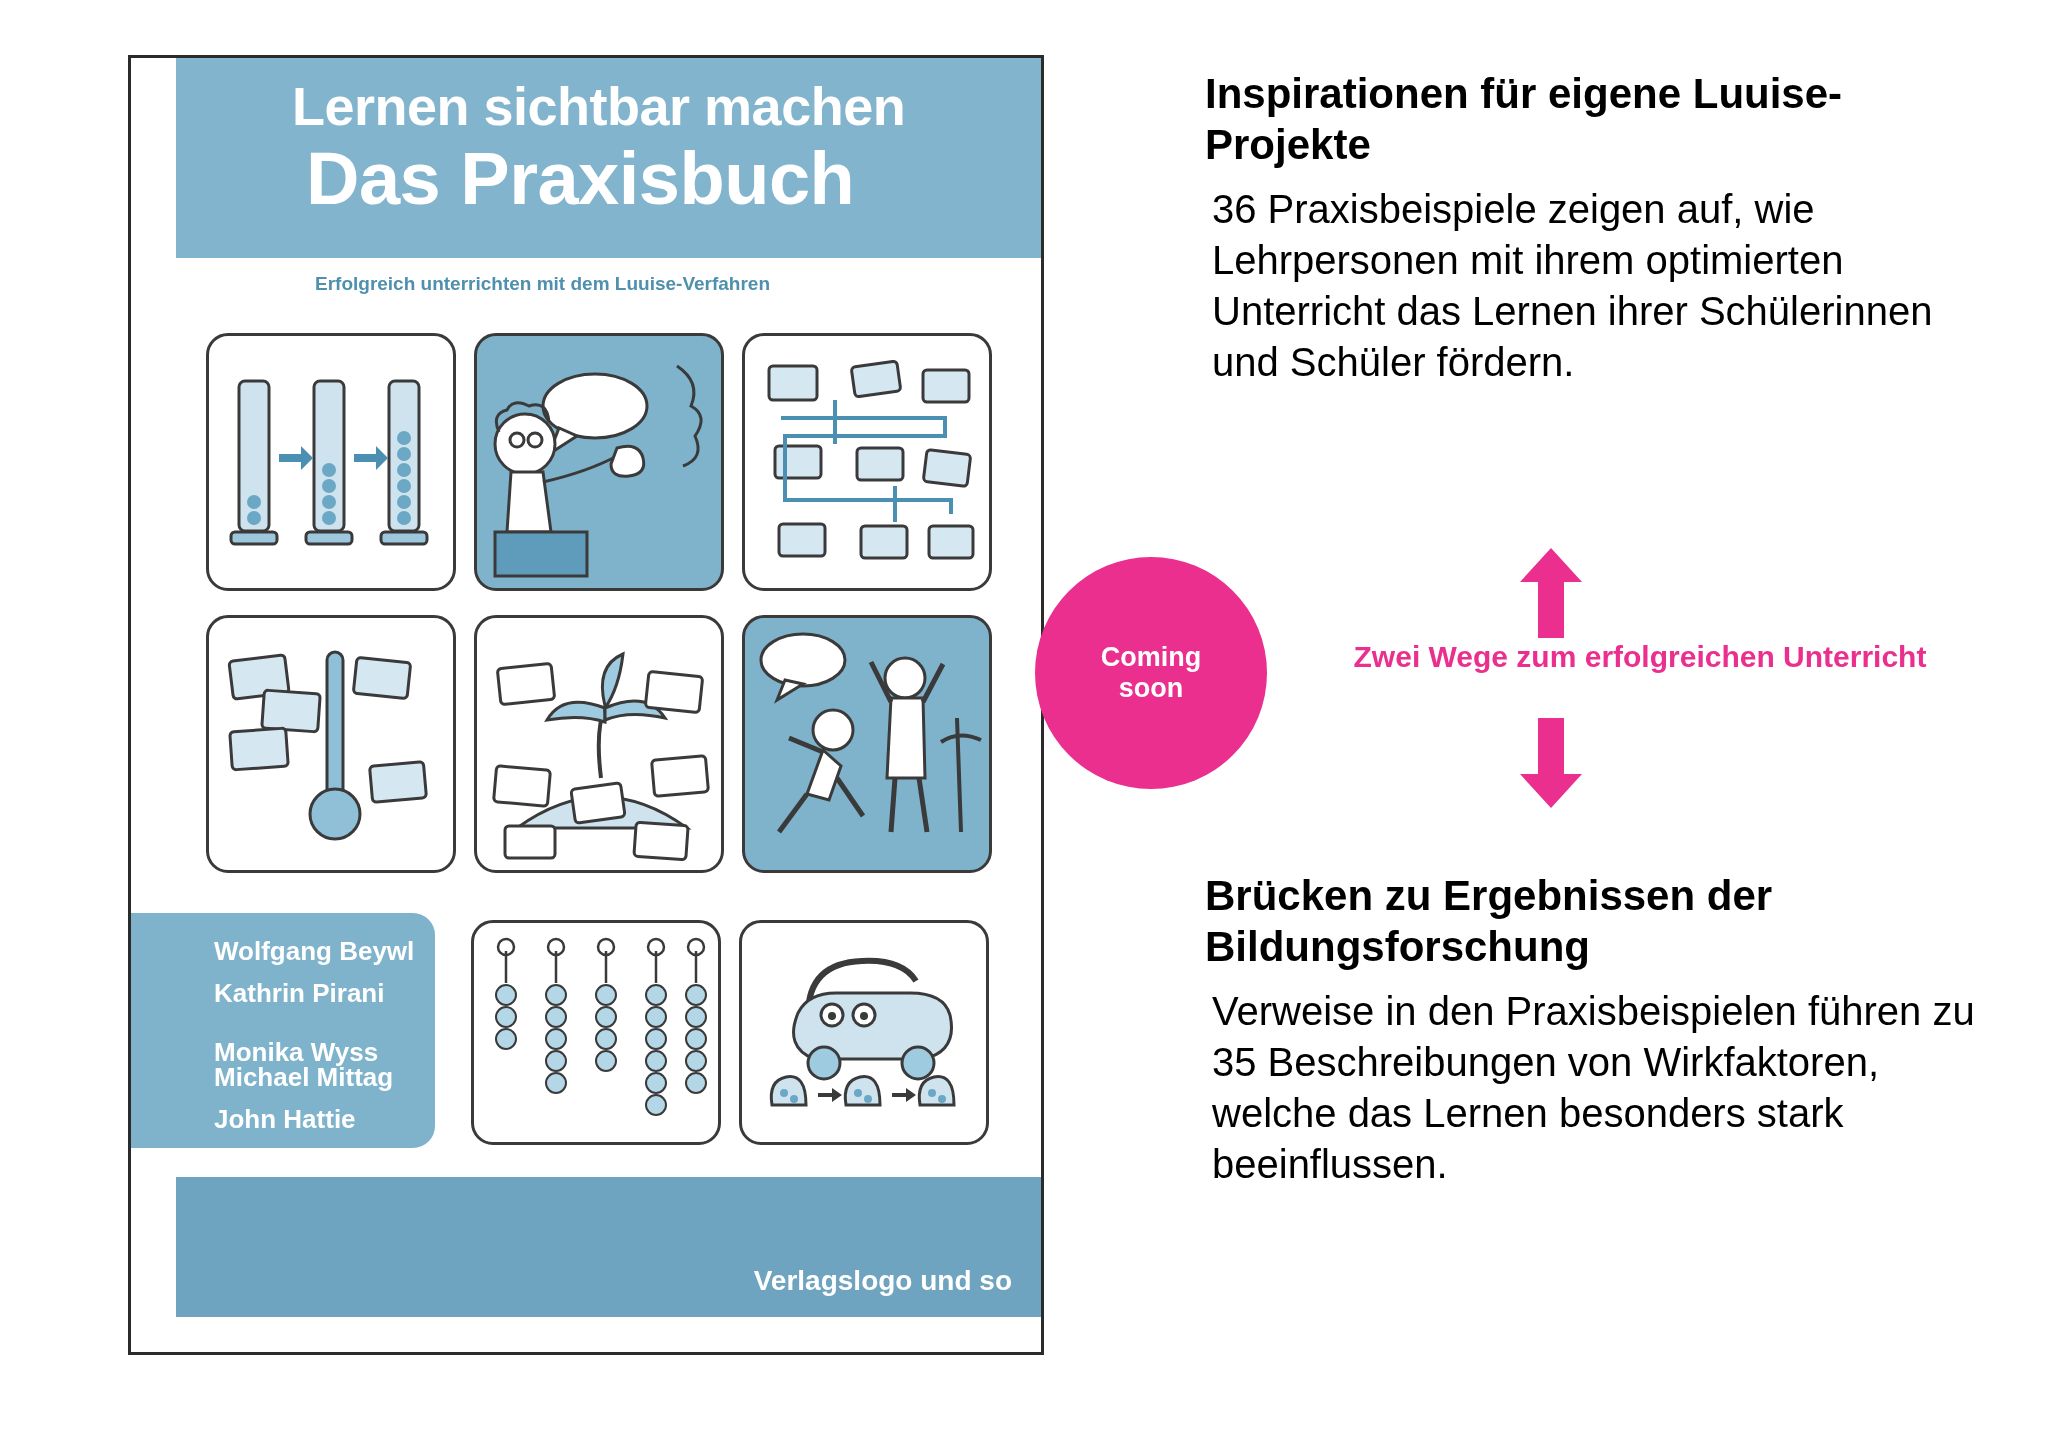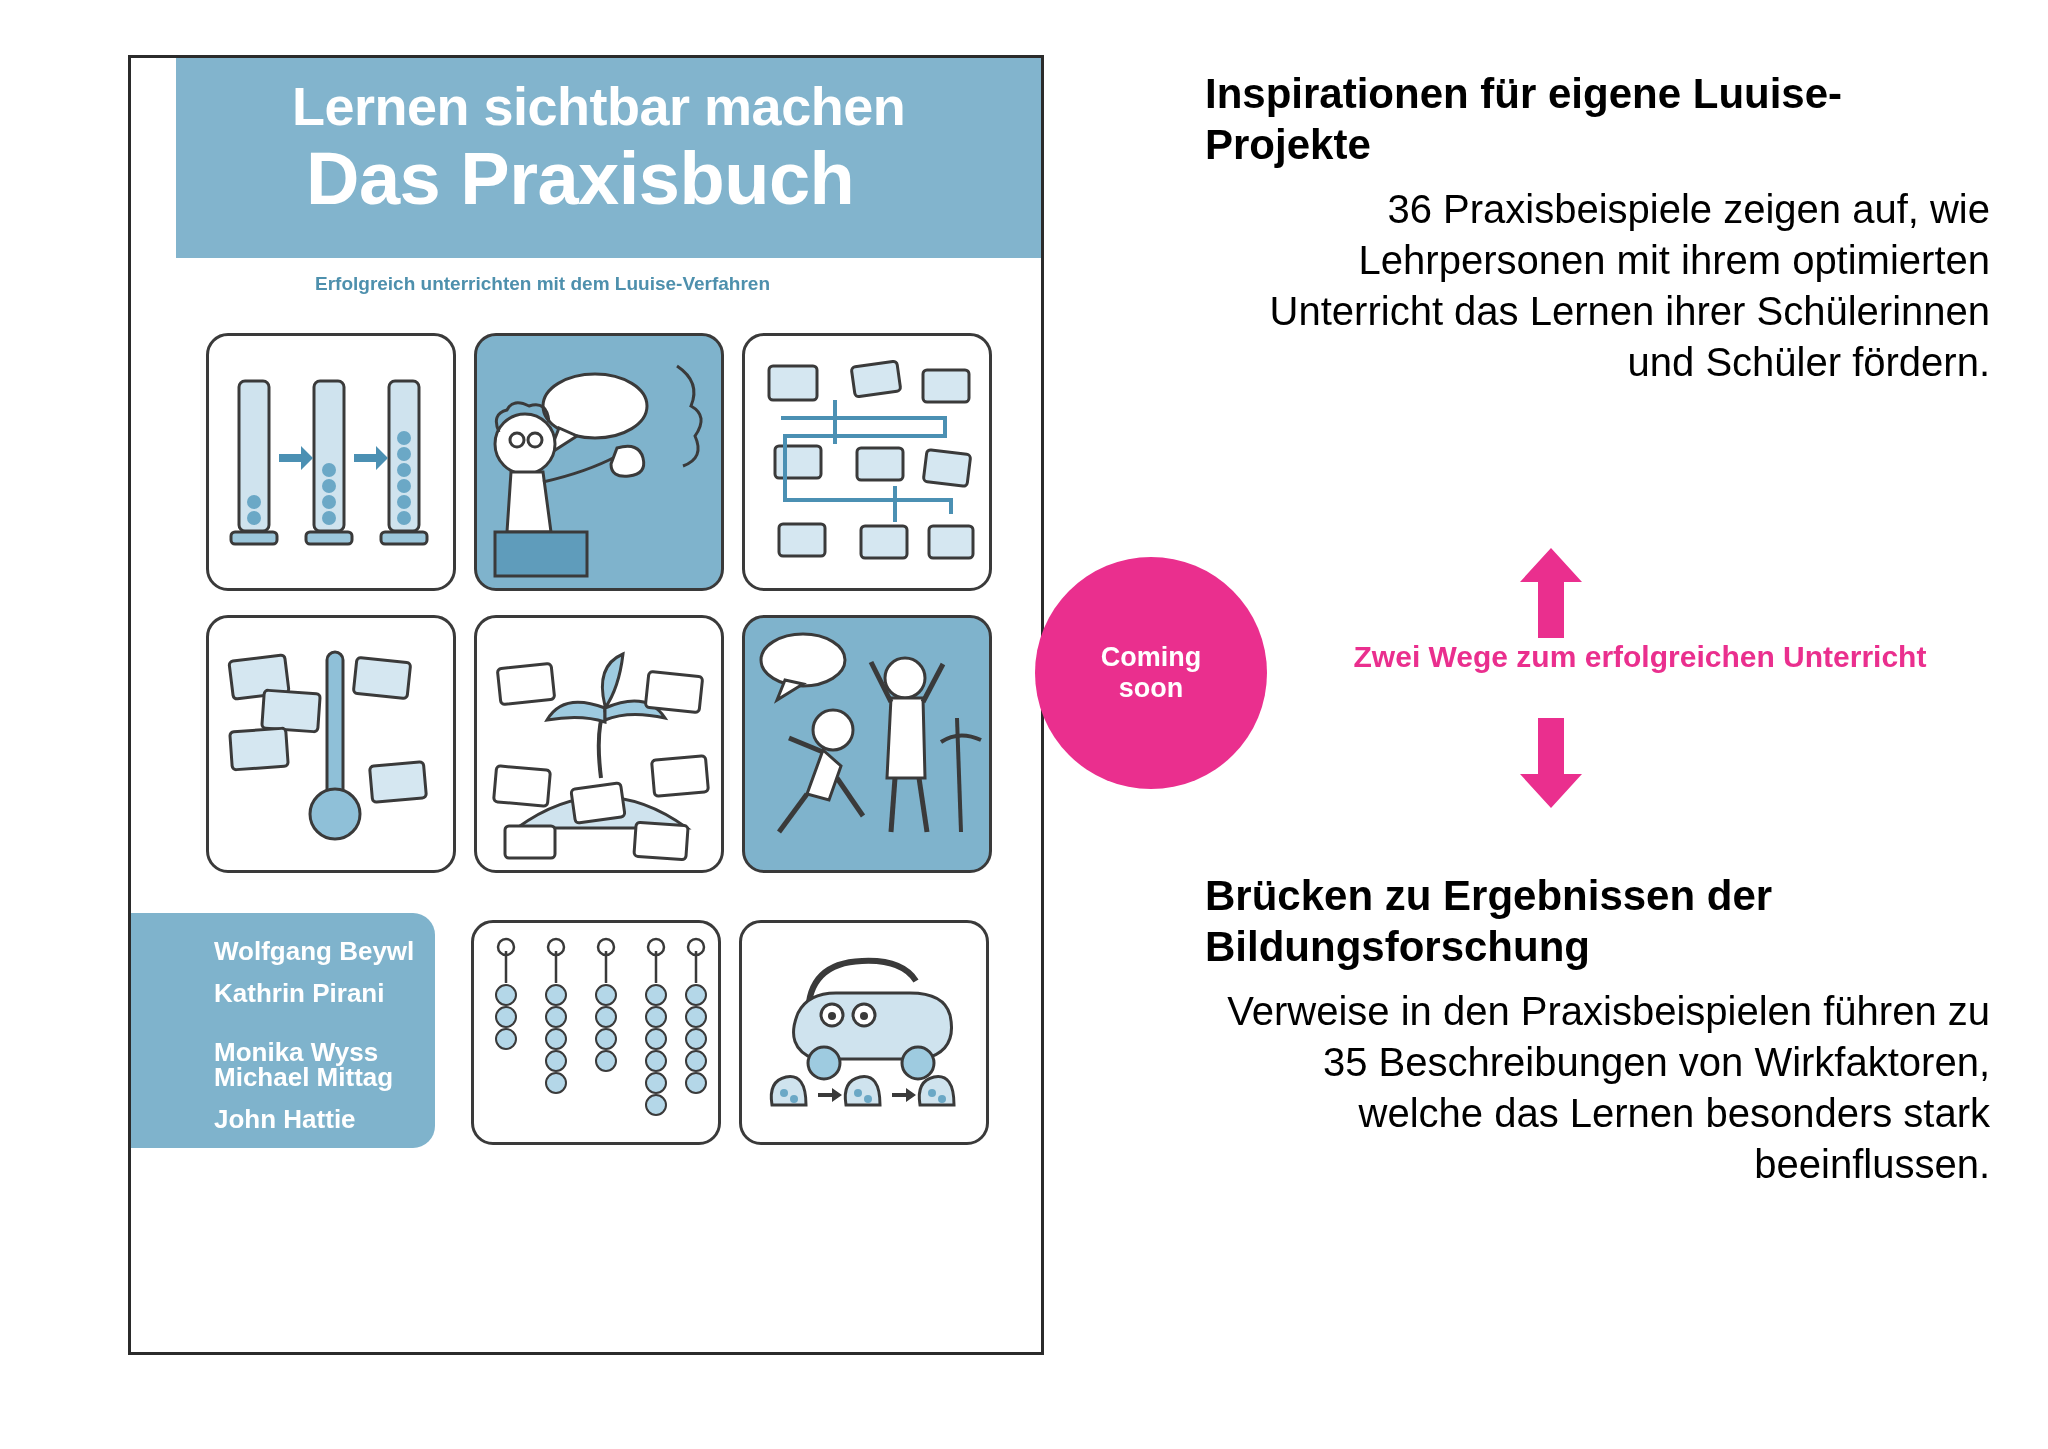--- a/index.html
+++ b/index.html
@@ -175,21 +175,20 @@
     color: #000000;
     line-height: 1.22;
     margin: 0 0 14px 0;
   }
   .body-text {
     font-size: 40px;
     color: #000000;
     line-height: 1.27;
     margin: 0;
     padding-left: 7px;
-    text-align: right;
   }
 
   
   .arrow-label {
     position: absolute;
     left: 1290px;
     top: 640px;
     width: 700px;
     text-align: center;
     font-size: 30px;
@@ -423,20 +422,23 @@
         <circle cx="190" cy="170" r="4"></circle>
           <circle cx="200" cy="176" r="4"></circle>
       </g>
       <g fill="#3a3a3a">
         <polygon points="76,170 90,170 90,165 100,172 90,179 90,174 76,174"></polygon>
         <polygon points="150,170 164,170 164,165 174,172 164,179 164,174 150,174"></polygon>
       </g>
     </svg>
   </div>
 
+  <div class="footer-band">
+    <div class="footer-logo">Verlagslogo und so</div>
+  </div>
 </div>
 
 <div class="coming-soon">
   <span>Coming</span>
   <span>soon</span>
 </div>
 
 <div class="block-top">
   <p class="heading">Inspirationen für eigene Luuise-Projekte</p>
   <p class="body-text">36 Praxisbeispiele zeigen auf, wie Lehrpersonen mit ihrem optimierten Unterricht das Lernen ihrer Schülerinnen und Schüler fördern.</p>

